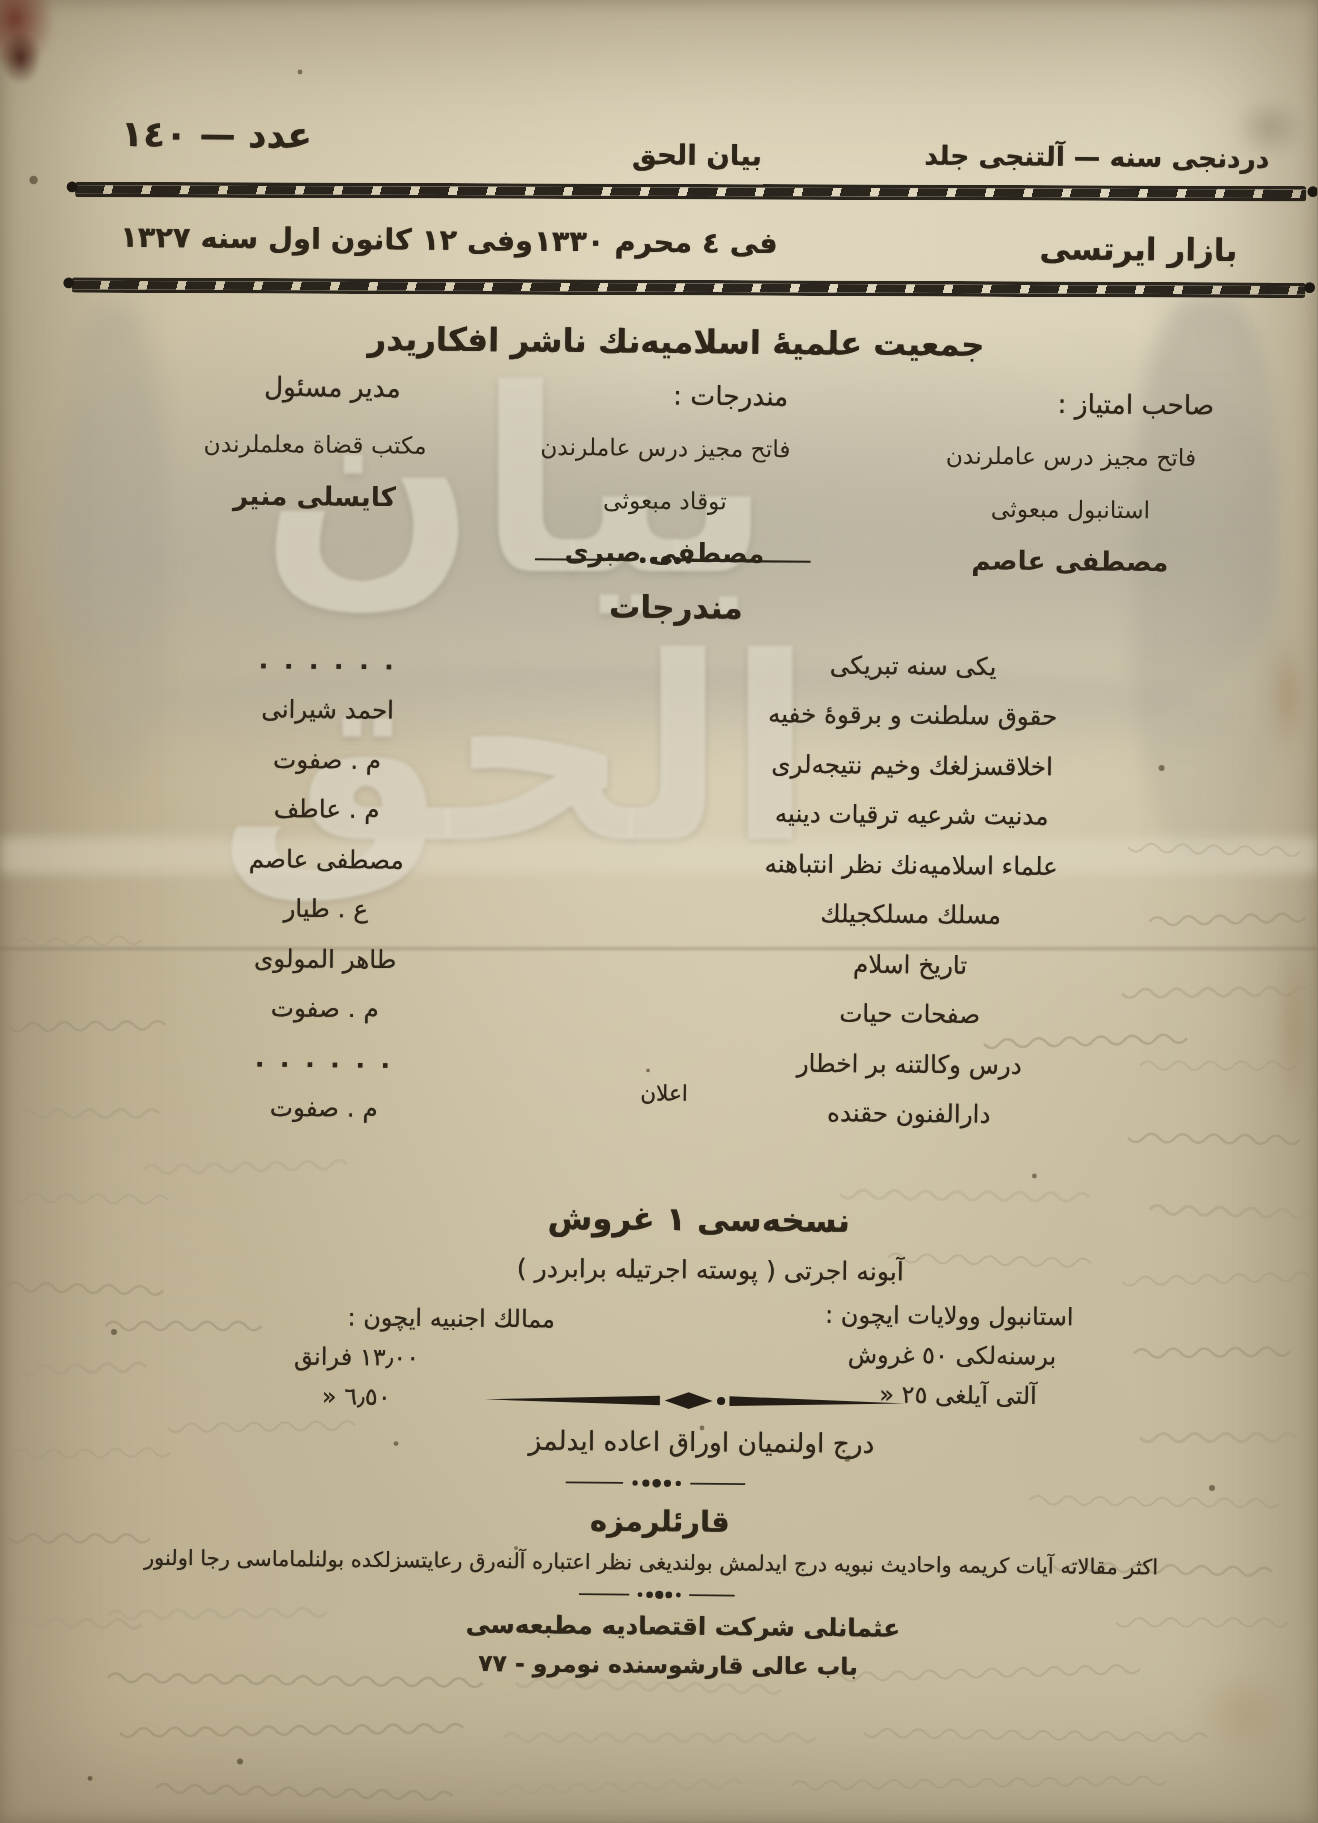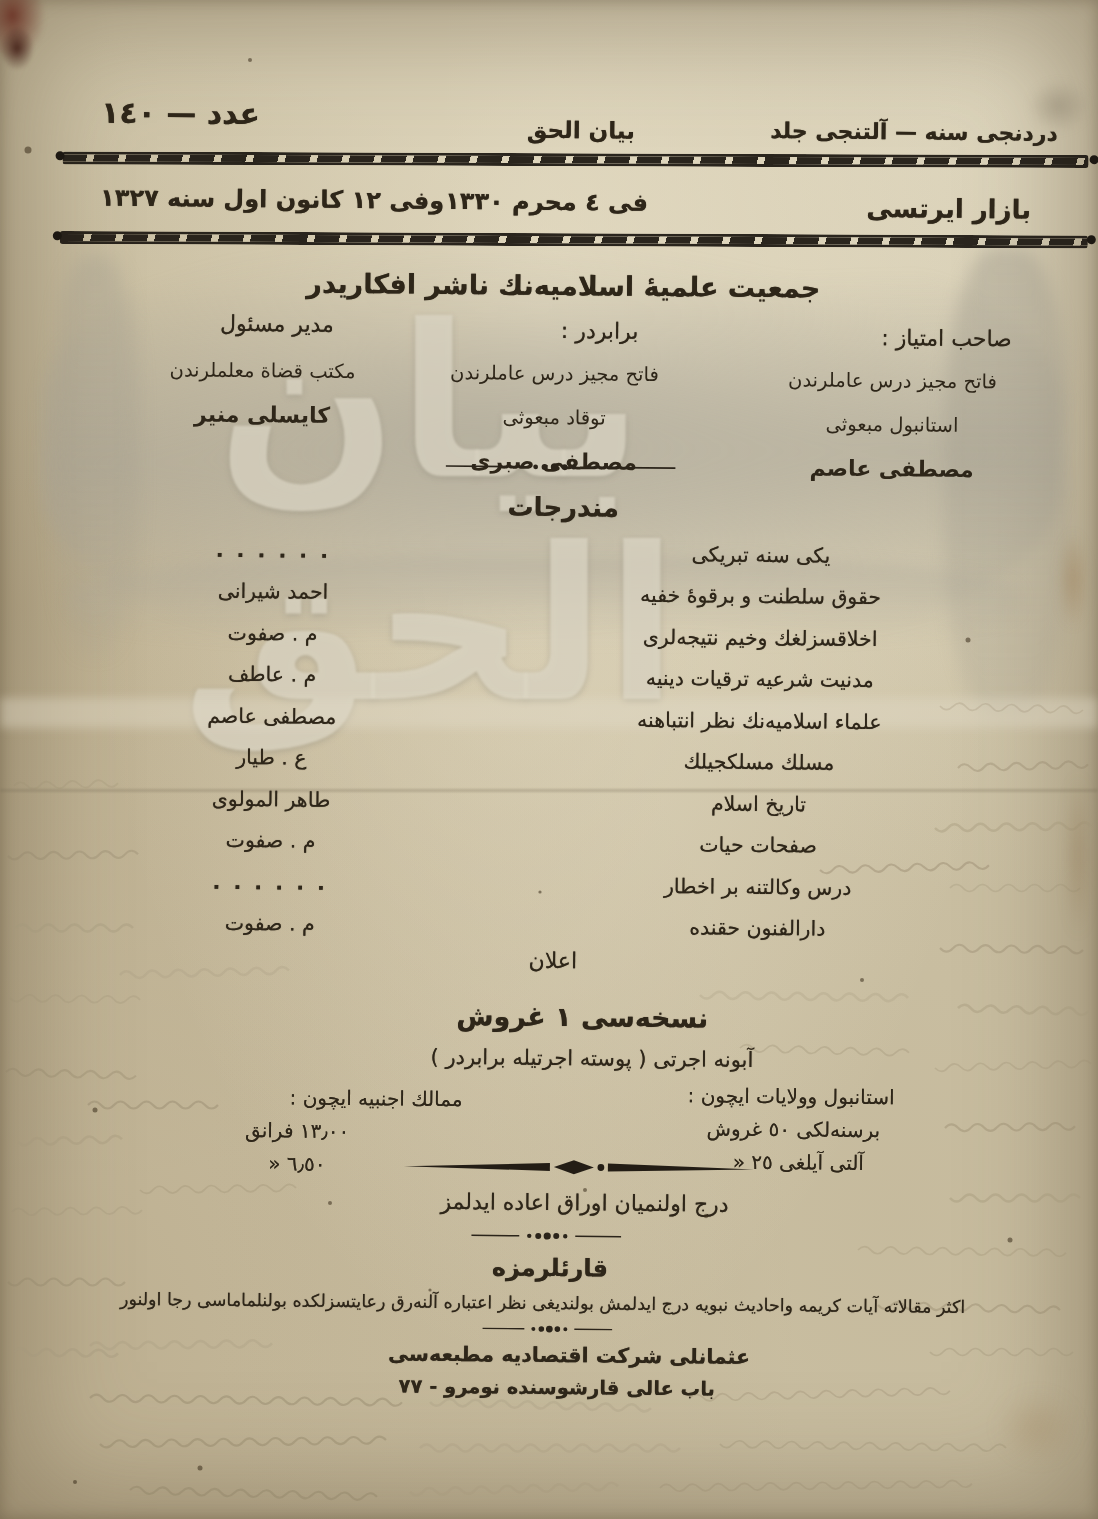--- a/index.html
+++ b/index.html
@@ -115,21 +115,21 @@
       <span class="t b" style="position:static;font-size:24px;">وفى ١٢ كانون اول سنه ١٣٢٧</span>
     </div>
 
     <div class="chain" style="left:55px;top:233px;width:1028px;transform:rotate(-.3deg);"></div>
     <div class="dot" style="left:48px;top:236px;"></div>
       <div class="dot" style="left:1082px;top:230px;"></div>
 
     <div class="t" style="left:50%;margin-left:10px;transform:translateX(-50%);top:270px;font-size:27px;font-weight:600;">جمعيت علميهٔ اسلاميه‌نك ناشر افكاريدر</div>
 
     <div class="t colhead" style="right:90px;top:322px;">صاحب امتياز :</div>
-    <div class="t colhead" style="left:557px;top:318px;">برابردر :</div>
+    <div class="t colhead" style="left:557px;top:318px;">مندرجات :</div>
     <div class="t colhead" style="left:216px;top:314px;">مدير مسئول</div>
 
     <div style="position:absolute;right:76px;top:356px;width:266px;color:var(--ink);">
       <div class="colline">فاتح مجيز درس عاملرندن</div>
       <div class="colline">استانبول مبعوثى</div>
       <div class="colline colname">مصطفى عاصم</div>
     </div>
     <div style="position:absolute;left:415px;top:352px;width:272px;color:var(--ink);">
       <div class="colline">فاتح مجيز درس عاملرندن</div>
       <div class="colline">توقاد مبعوثى</div>
@@ -188,21 +188,21 @@
     </div>
     <div class="toc-row" style="top:873px;">
       <span class="toc-title t" style="position:static">درس وكالتنه بر اخطار</span>
       <span class="toc-auth t b" style="position:static;letter-spacing:3px">. . . . . .</span>
     </div>
     <div class="toc-row" style="top:914px;">
       <span class="toc-title t" style="position:static">دارالفنون حقنده</span>
       <span class="toc-auth t" style="position:static">م . صفوت</span>
     </div>
 
-    <div class="t" style="left:50%;margin-left:6px;transform:translateX(-50%);top:948px;font-size:22px;">اعلان</div>
+    <div class="t" style="left:50%;margin-left:6px;transform:translateX(-50%);top:901px;font-size:18px;">اعلان</div>
     <div class="t b" style="left:50%;margin-left:36px;transform:translateX(-50%);top:1001px;font-size:27px;">نسخه‌سى ١ غروش</div>
     <div class="t" style="left:50%;margin-left:46px;transform:translateX(-50%);top:1046px;font-size:21px;">آبونه اجرتى ( پوسته اجرتيله برابردر )</div>
 
     <div class="price-col" style="right:200px;top:1082px;width:320px;">
       <div style="font-size:20px;">استانبول وولايات ايچون :</div>
       <div style="font-size:20px;margin:9px 14px 0 0;">برسنه‌لكى ٥٠ غروش</div>
       <div style="font-size:20px;margin:9px 30px 0 0;">آلتى آيلغى ٢٥ «</div>
     </div>
     <div class="price-col" style="left:136px;top:1088px;width:330px;">
       <div style="font-size:20px;">ممالك اجنبيه ايچون :</div>

